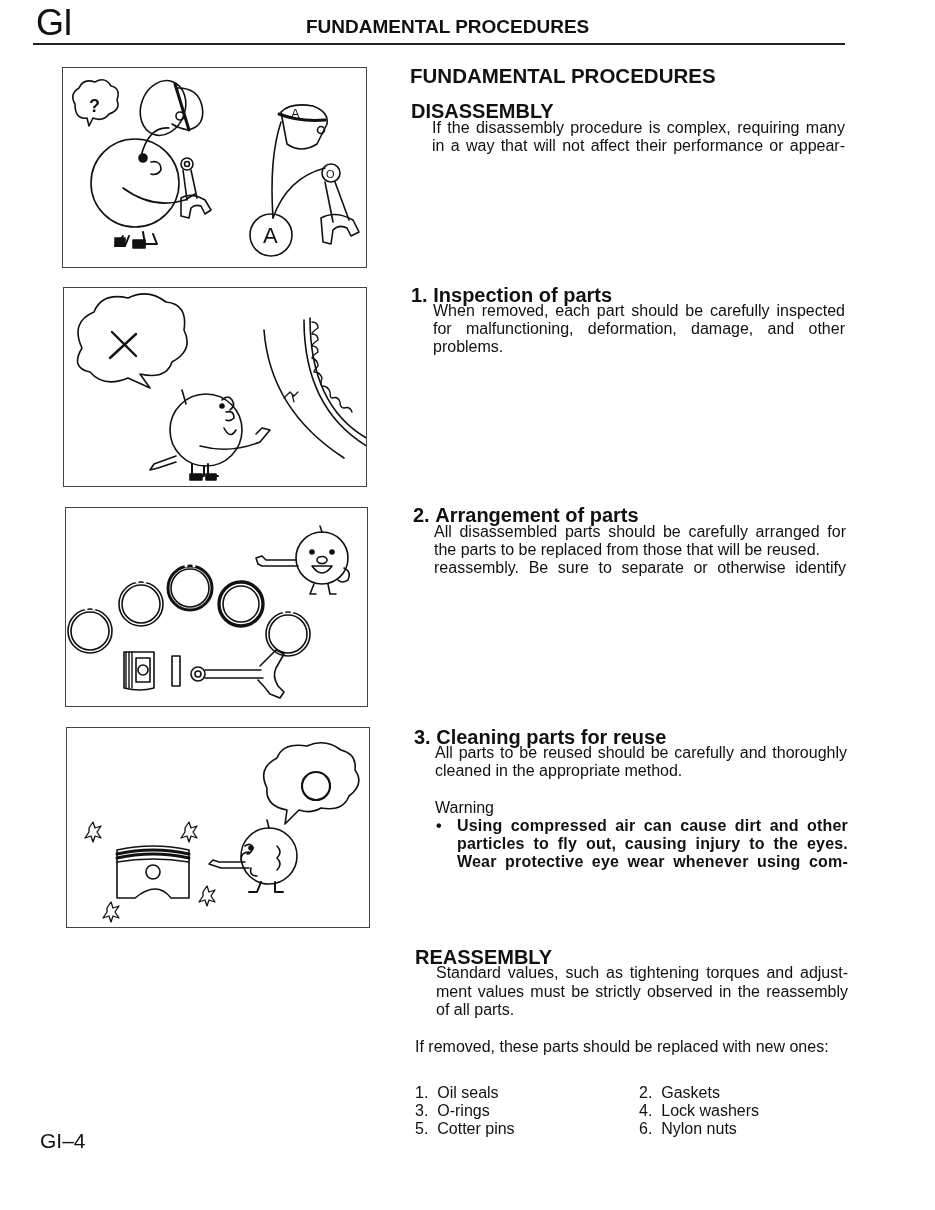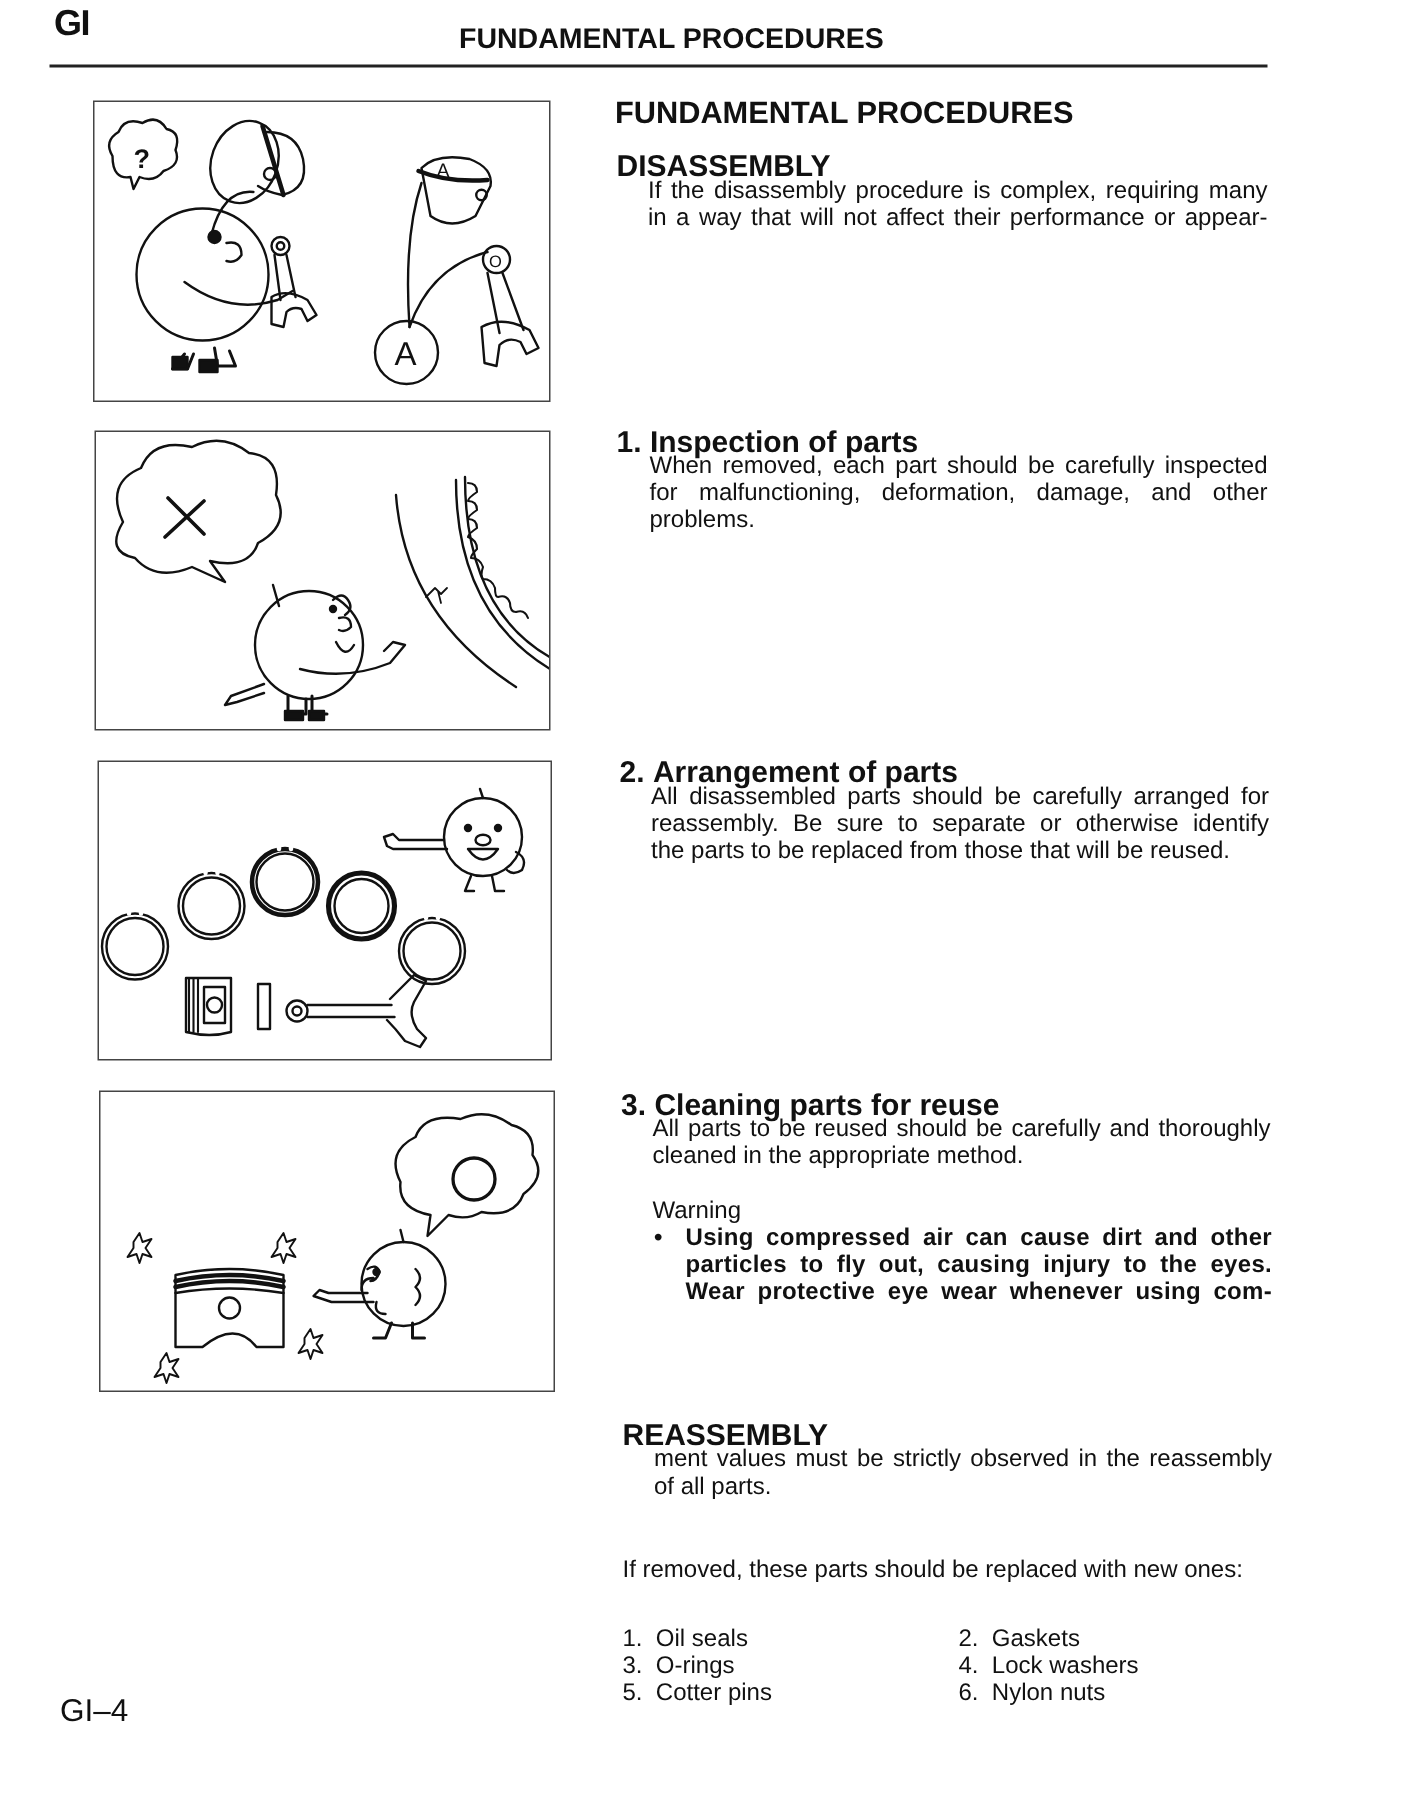--- a/index.html
+++ b/index.html
@@ -1,19 +1,19 @@
 <!DOCTYPE html>
 <html><head>
 <meta charset="utf-8">
 <style>
   html, body { margin:0; padding:0; background:#ffffff; }
   body { width:935px; height:1210px; position:relative; overflow:hidden;
          font-family:"Liberation Sans", sans-serif; color:#111; }
   .abs { position:absolute; white-space:nowrap; }
-  .hdr-code { left:36px; top:2px; font-size:24px; font-weight:bold; letter-spacing:-1px; }
+  .hdr-code { left:36px; top:2px; font-size:36px; font-weight:normal; letter-spacing:-1px; }
   .hdr-title { left:306px; top:16px; font-size:19px; font-weight:bold; }
   .hdr-rule { left:33px; top:43px; width:812px; height:2px; background:#222; }
   .sec-title { font-size:20.5px; font-weight:bold; }
   .sub { font-size:20px; font-weight:bold; }
   .body { font-size:16px; line-height:18px; }
   .body .ln { display:block; white-space:nowrap; text-align:justify; text-align-last:justify; }
   .body .ln.last { text-align-last:left; }
   .warn { font-size:16px; font-weight:bold; line-height:18px; letter-spacing:0.2px; }
   .warn .ln { display:block; text-align:justify; text-align-last:justify; }
   .warn .ln.last { text-align-last:left; }
@@ -178,41 +178,42 @@
   <span class="ln">When removed, each part should be carefully inspected</span>
   <span class="ln">for malfunctioning, deformation, damage, and other</span>
   <span class="ln last">problems.</span>
 </div>
 
 <div class="abs sub" style="left:413px;top:504px;">
   <span>2.</span>&nbsp;<span>Arrangement of parts</span>
 </div>
 <div class="abs body" style="left:434px;top:523px;width:412px;">
   <span class="ln">All disassembled parts should be carefully arranged for</span>
+  <span class="ln last">the parts to be replaced from those that will be reused.</span>
   <span class="ln">reassembly. Be sure to separate or otherwise identify</span>
-  <span class="ln last">the parts to be replaced from those that will be reused.</span>
 </div>
 
 <div class="abs sub" style="left:414px;top:726px;">
   <span>3.</span>&nbsp;<span>Cleaning parts for reuse</span>
 </div>
 <div class="abs body" style="left:435px;top:744px;width:412px;">
   <span class="ln">All parts to be reused should be carefully and thoroughly</span>
   <span class="ln last">cleaned in the appropriate method.</span>
 </div>
 <div class="abs body" style="left:435px;top:799px;">Warning</div>
 <div class="abs warn" style="left:436px;top:817px;font-weight:bold;">•</div>
 <div class="abs warn" style="left:457px;top:817px;width:391px;">
   <span class="ln">Using compressed air can cause dirt and other</span>
   <span class="ln">particles to fly out, causing injury to the eyes.</span>
   <span class="ln">Wear protective eye wear whenever using com-</span>
 </div>
 
 <div class="abs sub" style="left:415px;top:946px;">REASSEMBLY</div>
 <div class="abs body" style="left:436px;top:964px;width:412px;line-height:18.5px;">
+  <span class="ln">Standard values, such as tightening torques and adjust-</span>
   <span class="ln">ment values must be strictly observed in the reassembly</span>
   <span class="ln last">of all parts.</span>
 </div>
 <div class="abs body" style="left:415px;top:1038px;">If removed, these parts should be replaced with new ones:</div>
 
 <div class="abs list" style="left:415px;top:1056px;">
   <div><span>1.</span>&nbsp;&nbsp;<span>Oil seals</span></div>
   <div><span>3.</span>&nbsp;&nbsp;<span>O-rings</span></div>
   <div><span>5.</span>&nbsp;&nbsp;<span>Cotter pins</span></div>
 </div>

